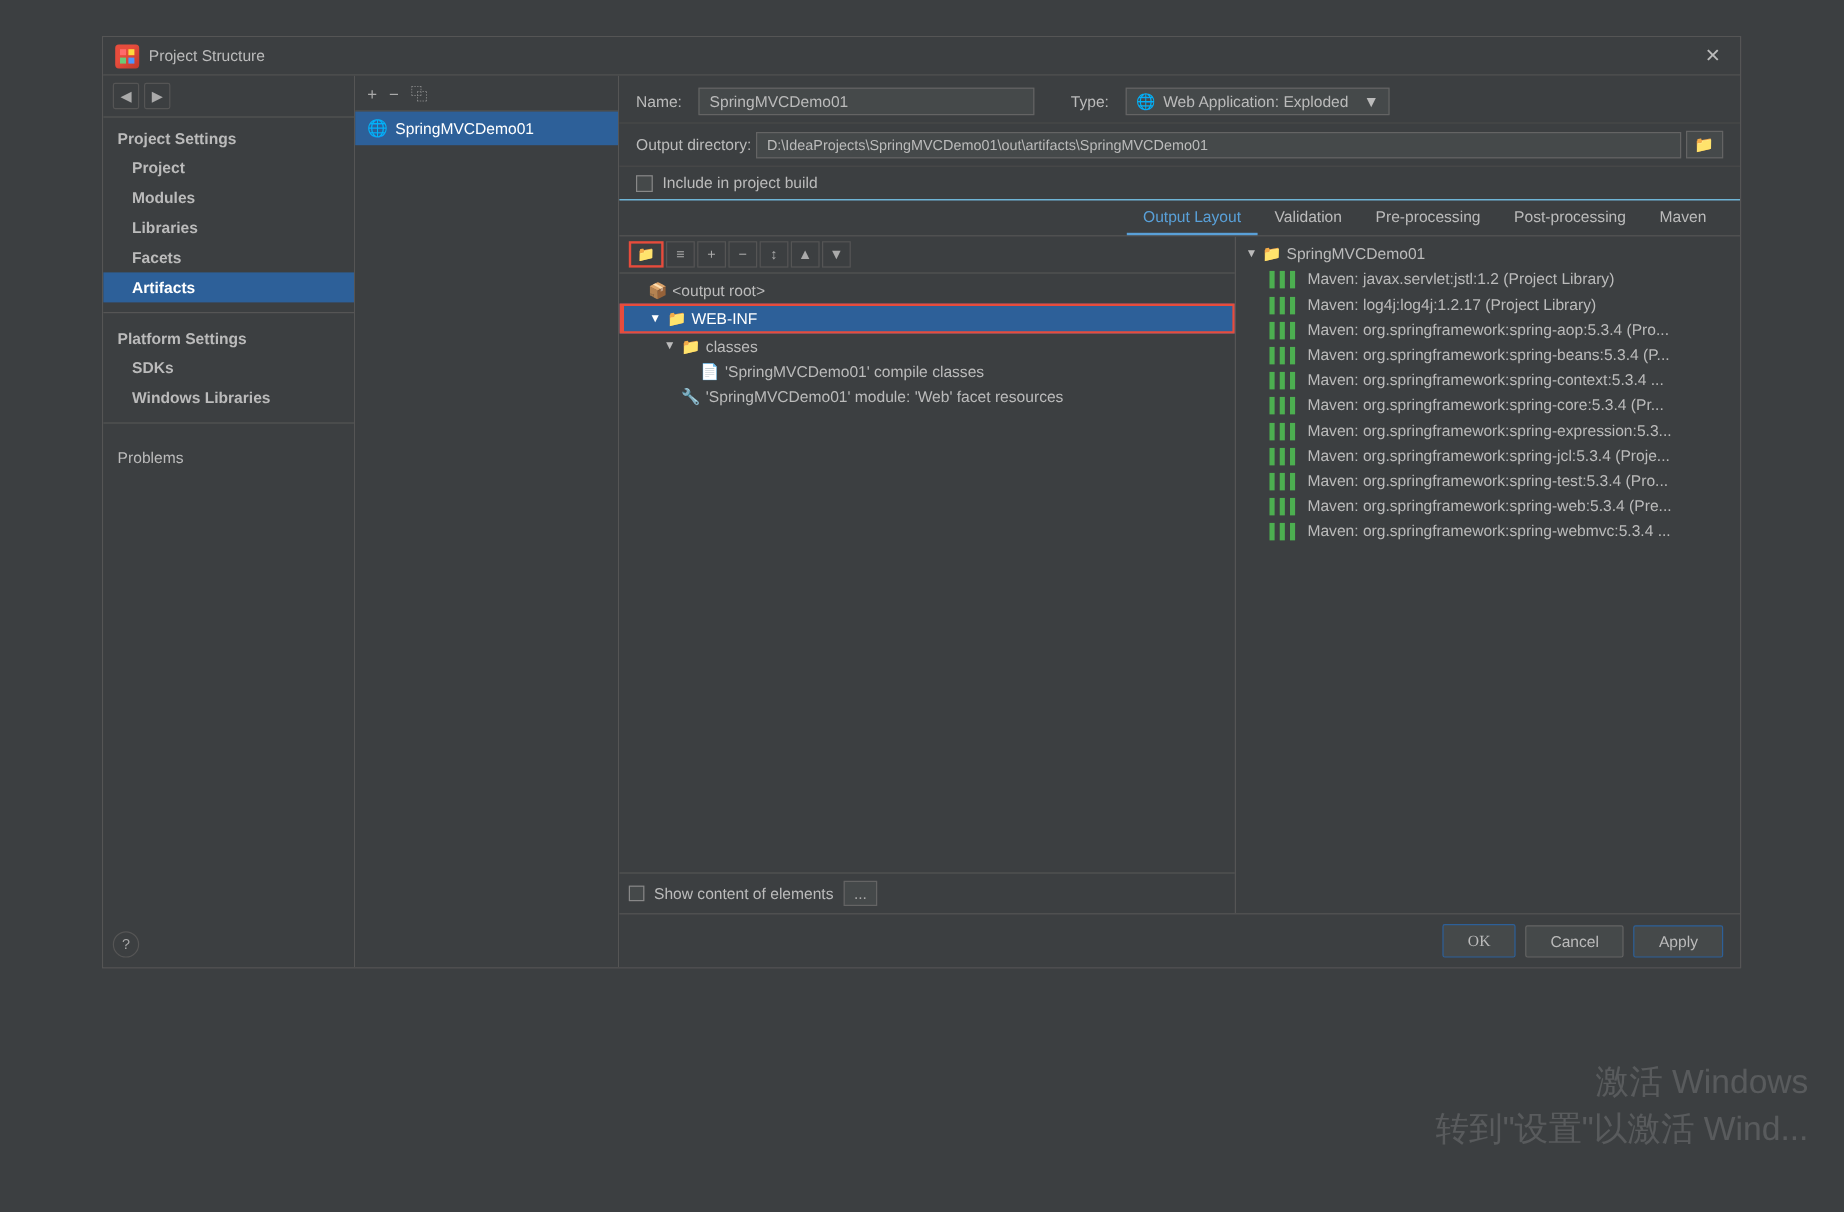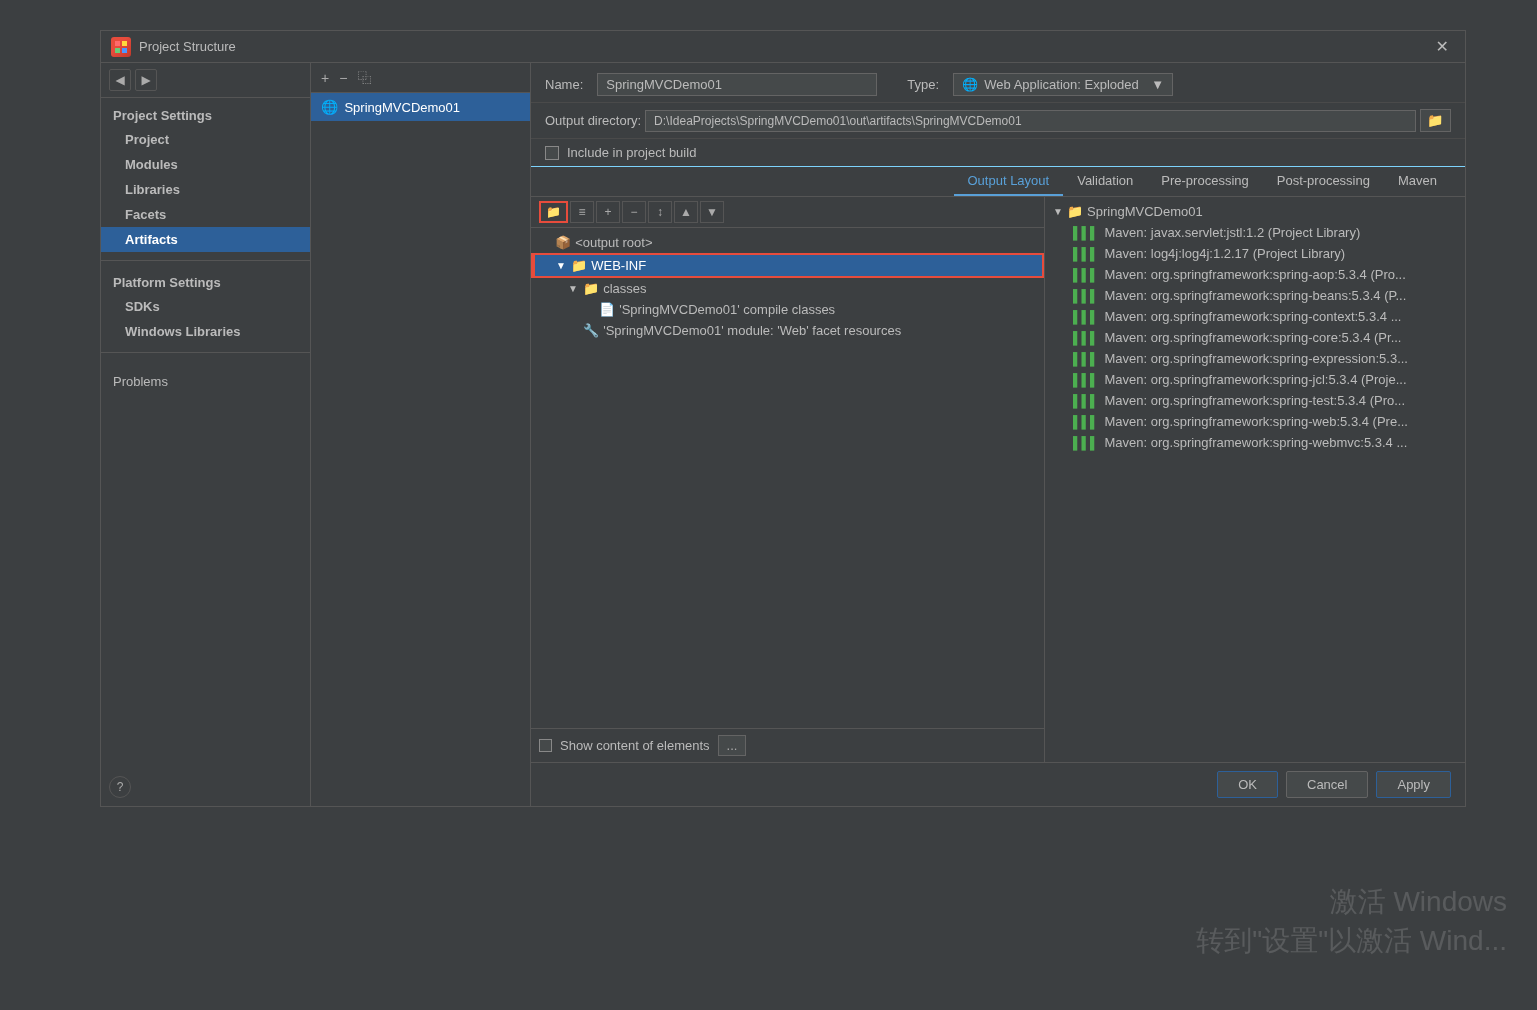--- a/index.html
+++ b/index.html
@@ -1,18 +1,18 @@
 <!DOCTYPE html>
 <html><head>
   <meta charset="utf-8">
   <style>
     * { box-sizing: border-box; margin: 0; padding: 0; }
     body { font-family: 'Segoe UI', Arial, sans-serif; font-size: 13px; background: #3c3f41; color: #bbbbbb; width: 1537px; height: 1010px; overflow: hidden; }
 
-    .window { width: 1366px; height: 777px; background: #3c3f41; border: 1px solid #555; position: absolute; top: 30px; left: 85px; display: flex; flex-direction: column; margin-left: 15px; }
+    .window { width: 1366px; height: 777px; background: #3c3f41; border: 1px solid #555; position: absolute; top: 30px; left: 85px; display: flex; flex-direction: column; }
 
     .title-bar { background: #3c3f41; height: 32px; display: flex; align-items: center; padding: 0 10px; border-bottom: 1px solid #555; flex-shrink: 0; }
     .title-bar-icon { width: 20px; height: 20px; margin-right: 8px; background: linear-gradient(135deg, #e74c3c 40%, #c0392b 100%); border-radius: 3px; display: flex; align-items: center; justify-content: center; }
     .title-bar-title { color: #bbbbbb; font-size: 13px; flex: 1; }
     .title-bar-close { color: #bbbbbb; cursor: pointer; font-size: 16px; padding: 2px 6px; }
 
     .window-body { display: flex; flex: 1; overflow: hidden; }
 
     
     .sidebar { width: 210px; background: #3c3f41; border-right: 1px solid #555; display: flex; flex-direction: column; flex-shrink: 0; }
@@ -91,21 +91,21 @@
     .available-header .help-icon { margin-left: 6px; color: #aaa; cursor: pointer; }
     .available-tree { flex: 1; overflow: auto; padding: 4px 0; }
     .avail-group { padding: 3px 8px; display: flex; align-items: center; gap: 4px; cursor: pointer; }
     .avail-item { padding: 3px 8px 3px 28px; display: flex; align-items: center; gap: 4px; cursor: pointer; white-space: nowrap; overflow: hidden; }
 
     
     .bottom-bar { display: flex; justify-content: flex-end; align-items: center; padding: 8px 14px; border-top: 1px solid #555; gap: 8px; background: #3c3f41; flex-shrink: 0; }
     .btn { padding: 5px 20px; font-size: 13px; cursor: pointer; border-radius: 2px; }
     .btn-default { background: #45494a; border: 1px solid #646464; color: #bbbbbb; }
     .btn-primary { background: #45494a; border: 1px solid #2d6099; color: #bbbbbb; }
-    .btn-ok { background: #45494a; border: 1px solid #2d6099; color: #bbbbbb; }
+    .btn-ok { background: #45494a; border: 1px solid #2d6099; color: #bbbbbb; font-family: Liberation Serif, serif; }
 
     
     .watermark { position: absolute; bottom: 50px; right: 30px; text-align: right; color: rgba(255,255,255,0.15); font-size: 28px; pointer-events: none; line-height: 1.4; }
 
     
     .help-circle { width: 22px; height: 22px; border-radius: 50%; border: 1px solid #555; color: #aaa; display: flex; align-items: center; justify-content: center; font-size: 12px; cursor: pointer; margin: 8px; }
   </style>
 </head>
 <body>
 

